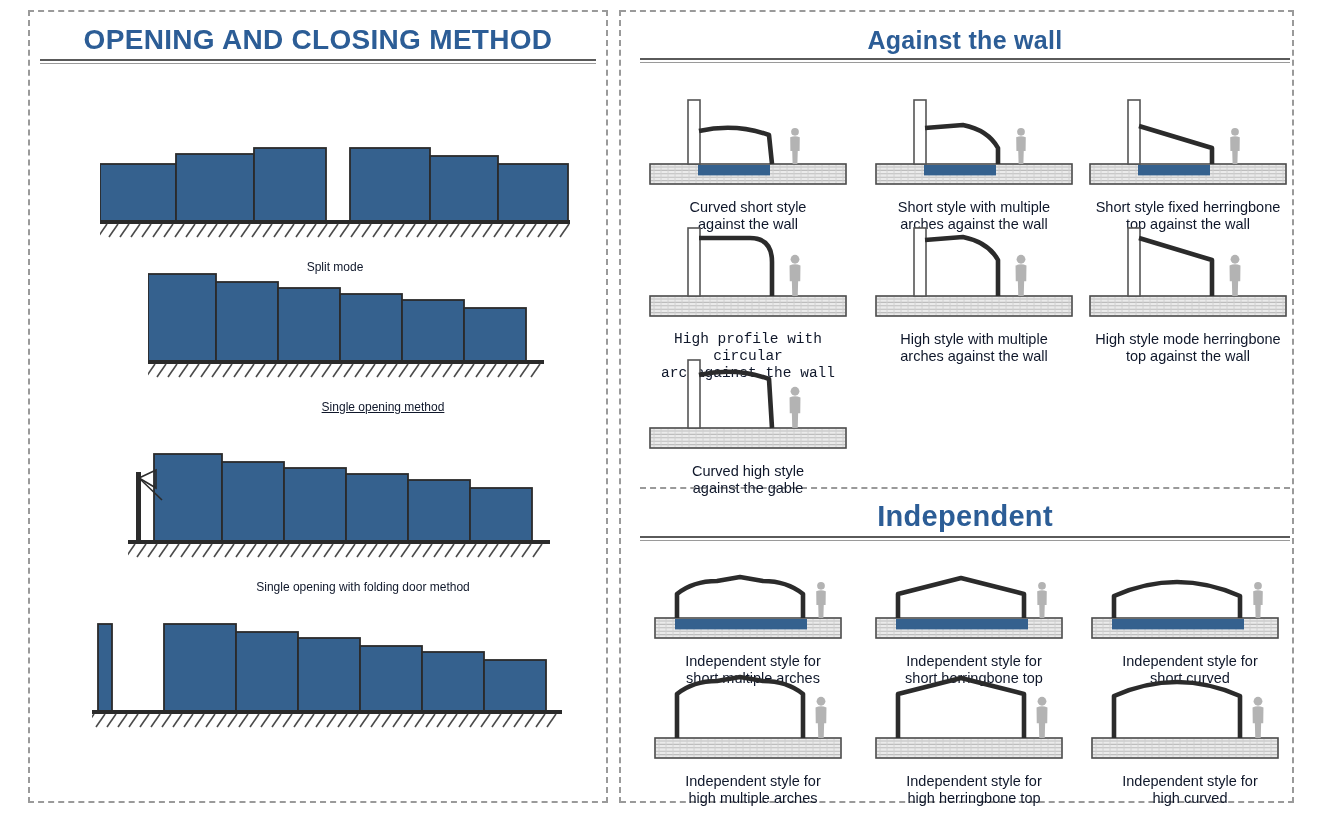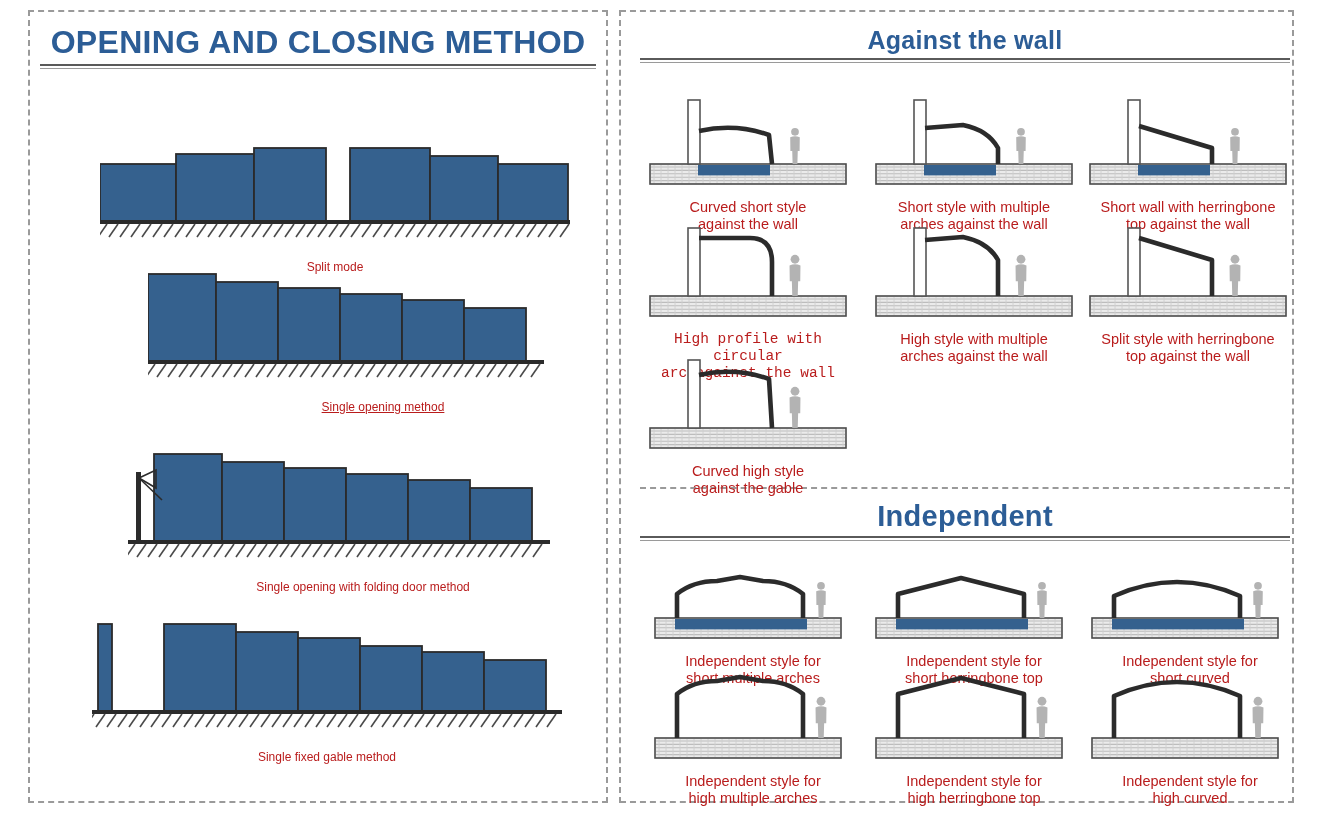--- a/index.html
+++ b/index.html
@@ -9,25 +9,25 @@
   .panel{position:absolute;box-sizing:border-box;border:2px dashed #9a9a9a;}
   .panel-left{left:28px;top:10px;width:580px;height:793px;}
   .panel-right{left:620px;top:10px;width:674px;height:793px;border-left:none;}
   .divider{position:absolute;left:619px;top:10px;width:0;height:793px;border-left:2px dashed #9a9a9a;}
   .sub-divider{position:absolute;left:640px;top:487px;width:650px;height:0;border-top:2px dashed #9a9a9a;}
 
   .heading{position:absolute;text-align:center;color:#2c5d96;font-weight:bold;letter-spacing:.3px;}
   .heading .txt{display:inline-block;white-space:nowrap;}
   .heading .rule{display:block;border-top:2px solid #5a5a5a;border-bottom:1px solid #9a9a9a;height:2px;margin-top:3px;}
 
-  .h-main{left:40px;top:24px;width:556px;font-size:32px;}
+  .h-main{left:40px;top:24px;width:556px;font-size:28px;}
   .h-wall{left:640px;top:26px;width:650px;font-size:25px;}
   .h-indep{left:640px;top:500px;width:650px;font-size:29px;}
 
-  .cap{position:absolute;text-align:center;color:#b91c1c;font-size:14.5px;line-height:1.18;white-space:pre-line;}
+  .cap{position:absolute;text-align:center;color:#0f172a;font-size:14.5px;line-height:1.18;white-space:pre-line;}
   .cap-lg{font-size:12px;}
 
   .lfig{position:absolute;}
   .tile{position:absolute;width:216px;}
   .tile svg{display:block;margin:0 auto;}
   .tile .cap{position:static;margin-top:3px;}
 </style>
 </head>
 <body>
 
@@ -250,21 +250,21 @@
           <line x1="365" y1="114" x2="356" y2="127" stroke="#4a4a4a" stroke-width="1.6"></line>
           <line x1="376" y1="114" x2="367" y2="127" stroke="#4a4a4a" stroke-width="1.6"></line>
           <line x1="387" y1="114" x2="378" y2="127" stroke="#4a4a4a" stroke-width="1.6"></line>
           <line x1="398" y1="114" x2="389" y2="127" stroke="#4a4a4a" stroke-width="1.6"></line>
           <line x1="409" y1="114" x2="400" y2="127" stroke="#4a4a4a" stroke-width="1.6"></line>
           <line x1="420" y1="114" x2="411" y2="127" stroke="#4a4a4a" stroke-width="1.6"></line>
           <line x1="431" y1="114" x2="422" y2="127" stroke="#4a4a4a" stroke-width="1.6"></line>
           <line x1="442" y1="114" x2="433" y2="127" stroke="#4a4a4a" stroke-width="1.6"></line>
           <line x1="453" y1="114" x2="444" y2="127" stroke="#4a4a4a" stroke-width="1.6"></line>
           <line x1="464" y1="114" x2="455" y2="127" stroke="#4a4a4a" stroke-width="1.6"></line>
-        </svg><div class="cap cap-lg" style="position: absolute; left: 0px; top: 150px; width: 470px;">Single fixed gable method</div></div>
+        </svg></div>
     </div>
   <div id="wall-figs">
       <div class="tile" style="left: 640px; top: 92px;">
         <svg width="216" height="104" viewBox="0 0 216 104">
           <rect x="10" y="72" width="196" height="20" fill="#ebebeb" stroke="#4a4a4a" stroke-width="1.6"></rect>
           <line x1="11" y1="75" x2="205" y2="75" stroke="#bdbdbd" stroke-width="1.1"></line>
           <line x1="11" y1="78.4" x2="205" y2="78.4" stroke="#bdbdbd" stroke-width="1.1"></line>
           <line x1="11" y1="81.80000000000001" x2="205" y2="81.80000000000001" stroke="#bdbdbd" stroke-width="1.1"></line>
           <line x1="11" y1="85.20000000000002" x2="205" y2="85.20000000000002" stroke="#bdbdbd" stroke-width="1.1"></line>
           <line x1="11" y1="88.60000000000002" x2="205" y2="88.60000000000002" stroke="#bdbdbd" stroke-width="1.1"></line>
@@ -412,21 +412,21 @@
             <path d="M 150.216 45.32
      Q 155 43.019999999999996 159.784 45.32
      L 159.6 59.12
      L 157.76 59.12
      L 157.392 72
      L 152.608 72
      L 152.24 59.12
      L 150.4 59.12 Z"></path>
           </g>
         </svg>
-        <div class="cap">Short wall with herringbone
+        <div class="cap">Short style fixed herringbone
 top against the wall</div>
       </div>
       <div class="tile" style="left: 640px; top: 224px; font-family: Liberation Mono, monospace;">
         <svg width="216" height="104" viewBox="0 0 216 104">
           <rect x="10" y="72" width="196" height="20" fill="#ebebeb" stroke="#4a4a4a" stroke-width="1.6"></rect>
           <line x1="11" y1="75" x2="205" y2="75" stroke="#bdbdbd" stroke-width="1.1"></line>
           <line x1="11" y1="78.4" x2="205" y2="78.4" stroke="#bdbdbd" stroke-width="1.1"></line>
           <line x1="11" y1="81.80000000000001" x2="205" y2="81.80000000000001" stroke="#bdbdbd" stroke-width="1.1"></line>
           <line x1="11" y1="85.20000000000002" x2="205" y2="85.20000000000002" stroke="#bdbdbd" stroke-width="1.1"></line>
           <line x1="11" y1="88.60000000000002" x2="205" y2="88.60000000000002" stroke="#bdbdbd" stroke-width="1.1"></line>
@@ -571,21 +571,21 @@
             <path d="M 149.54 41.55
      Q 155 38.925 160.46 41.55
      L 160.25 57.3
      L 158.15 57.3
      L 157.73 72
      L 152.27 72
      L 151.85 57.3
      L 149.75 57.3 Z"></path>
           </g>
         </svg>
-        <div class="cap">Split style with herringbone
+        <div class="cap">High style mode herringbone
 top against the wall</div>
       </div>
       <div class="tile" style="left: 640px; top: 356px;">
         <svg width="216" height="104" viewBox="0 0 216 104">
           <rect x="10" y="72" width="196" height="20" fill="#ebebeb" stroke="#4a4a4a" stroke-width="1.6"></rect>
           <line x1="11" y1="75" x2="205" y2="75" stroke="#bdbdbd" stroke-width="1.1"></line>
           <line x1="11" y1="78.4" x2="205" y2="78.4" stroke="#bdbdbd" stroke-width="1.1"></line>
           <line x1="11" y1="81.80000000000001" x2="205" y2="81.80000000000001" stroke="#bdbdbd" stroke-width="1.1"></line>
           <line x1="11" y1="85.20000000000002" x2="205" y2="85.20000000000002" stroke="#bdbdbd" stroke-width="1.1"></line>
           <line x1="11" y1="88.60000000000002" x2="205" y2="88.60000000000002" stroke="#bdbdbd" stroke-width="1.1"></line>

